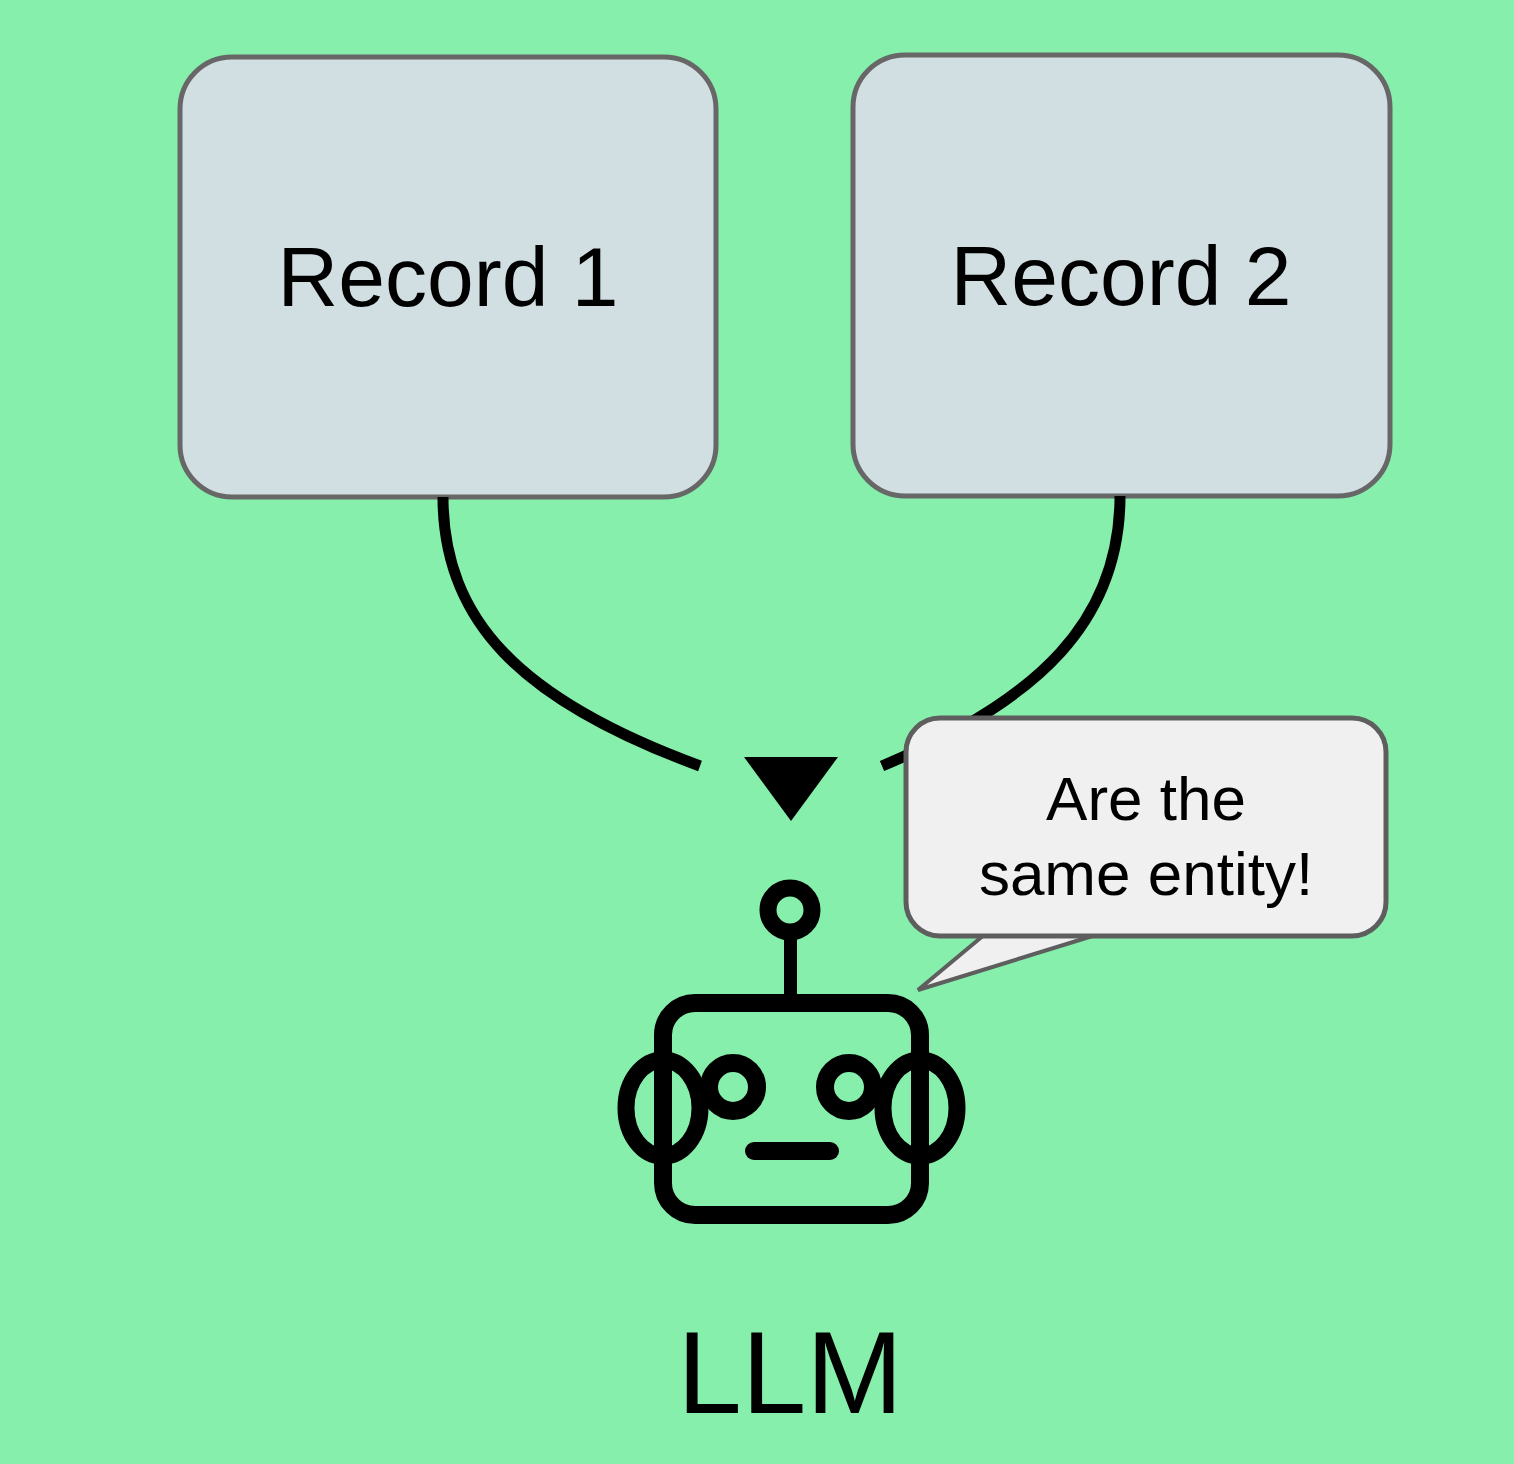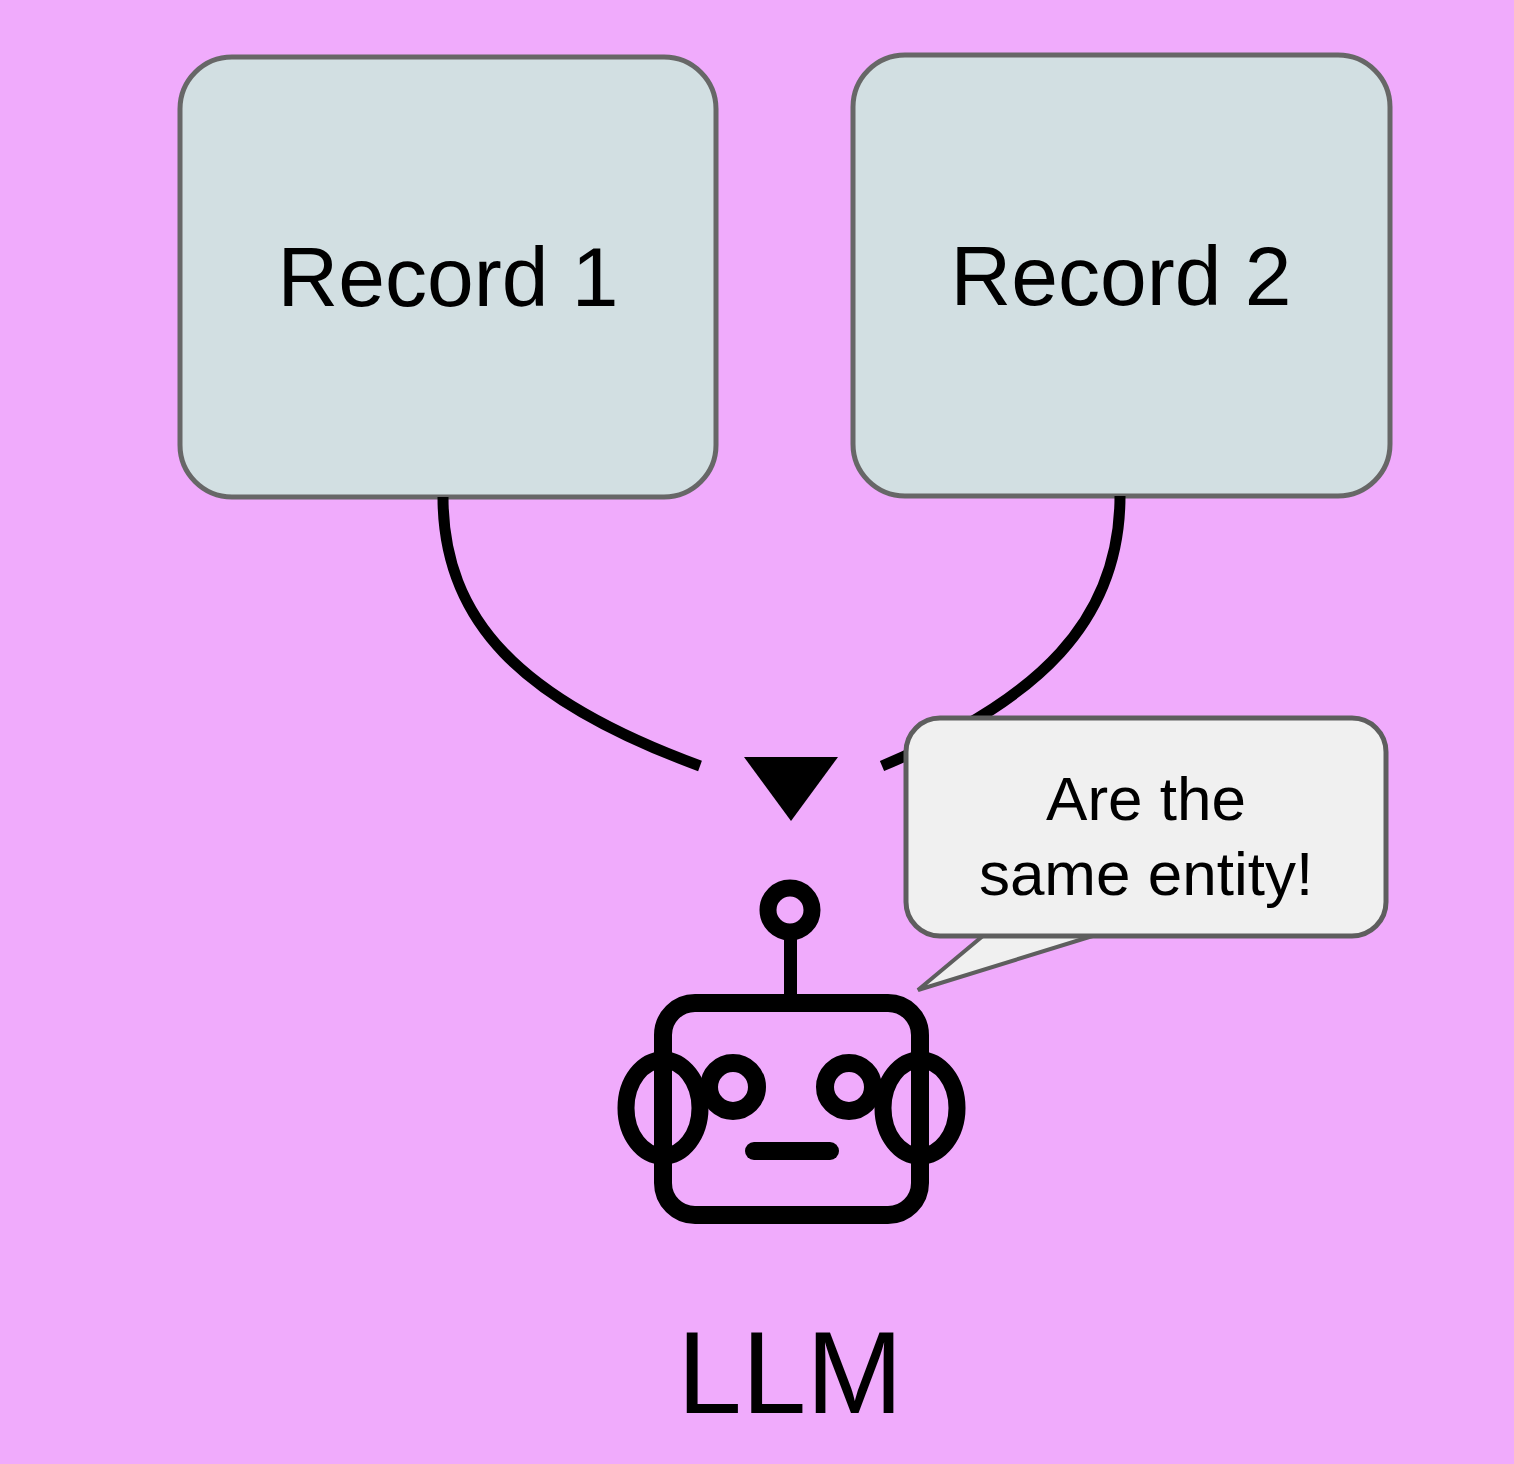--- a/index.html
+++ b/index.html
@@ -8,21 +8,21 @@
     padding: 0;
     background: #ffffff;
   }
   body {
     font-family: "Liberation Sans", sans-serif;
   }
   #canvas {
     position: relative;
     width: 1514px;
     height: 1464px;
-    background: #f0abfc;
+    background: #86efac;
     overflow: hidden;
     text-decoration: underline;
   }
   #diagram-svg {
     display: block;
     width: 1514px;
     height: 1464px;
   }
   .record-box-rect {
     fill: #d2dfe2;

